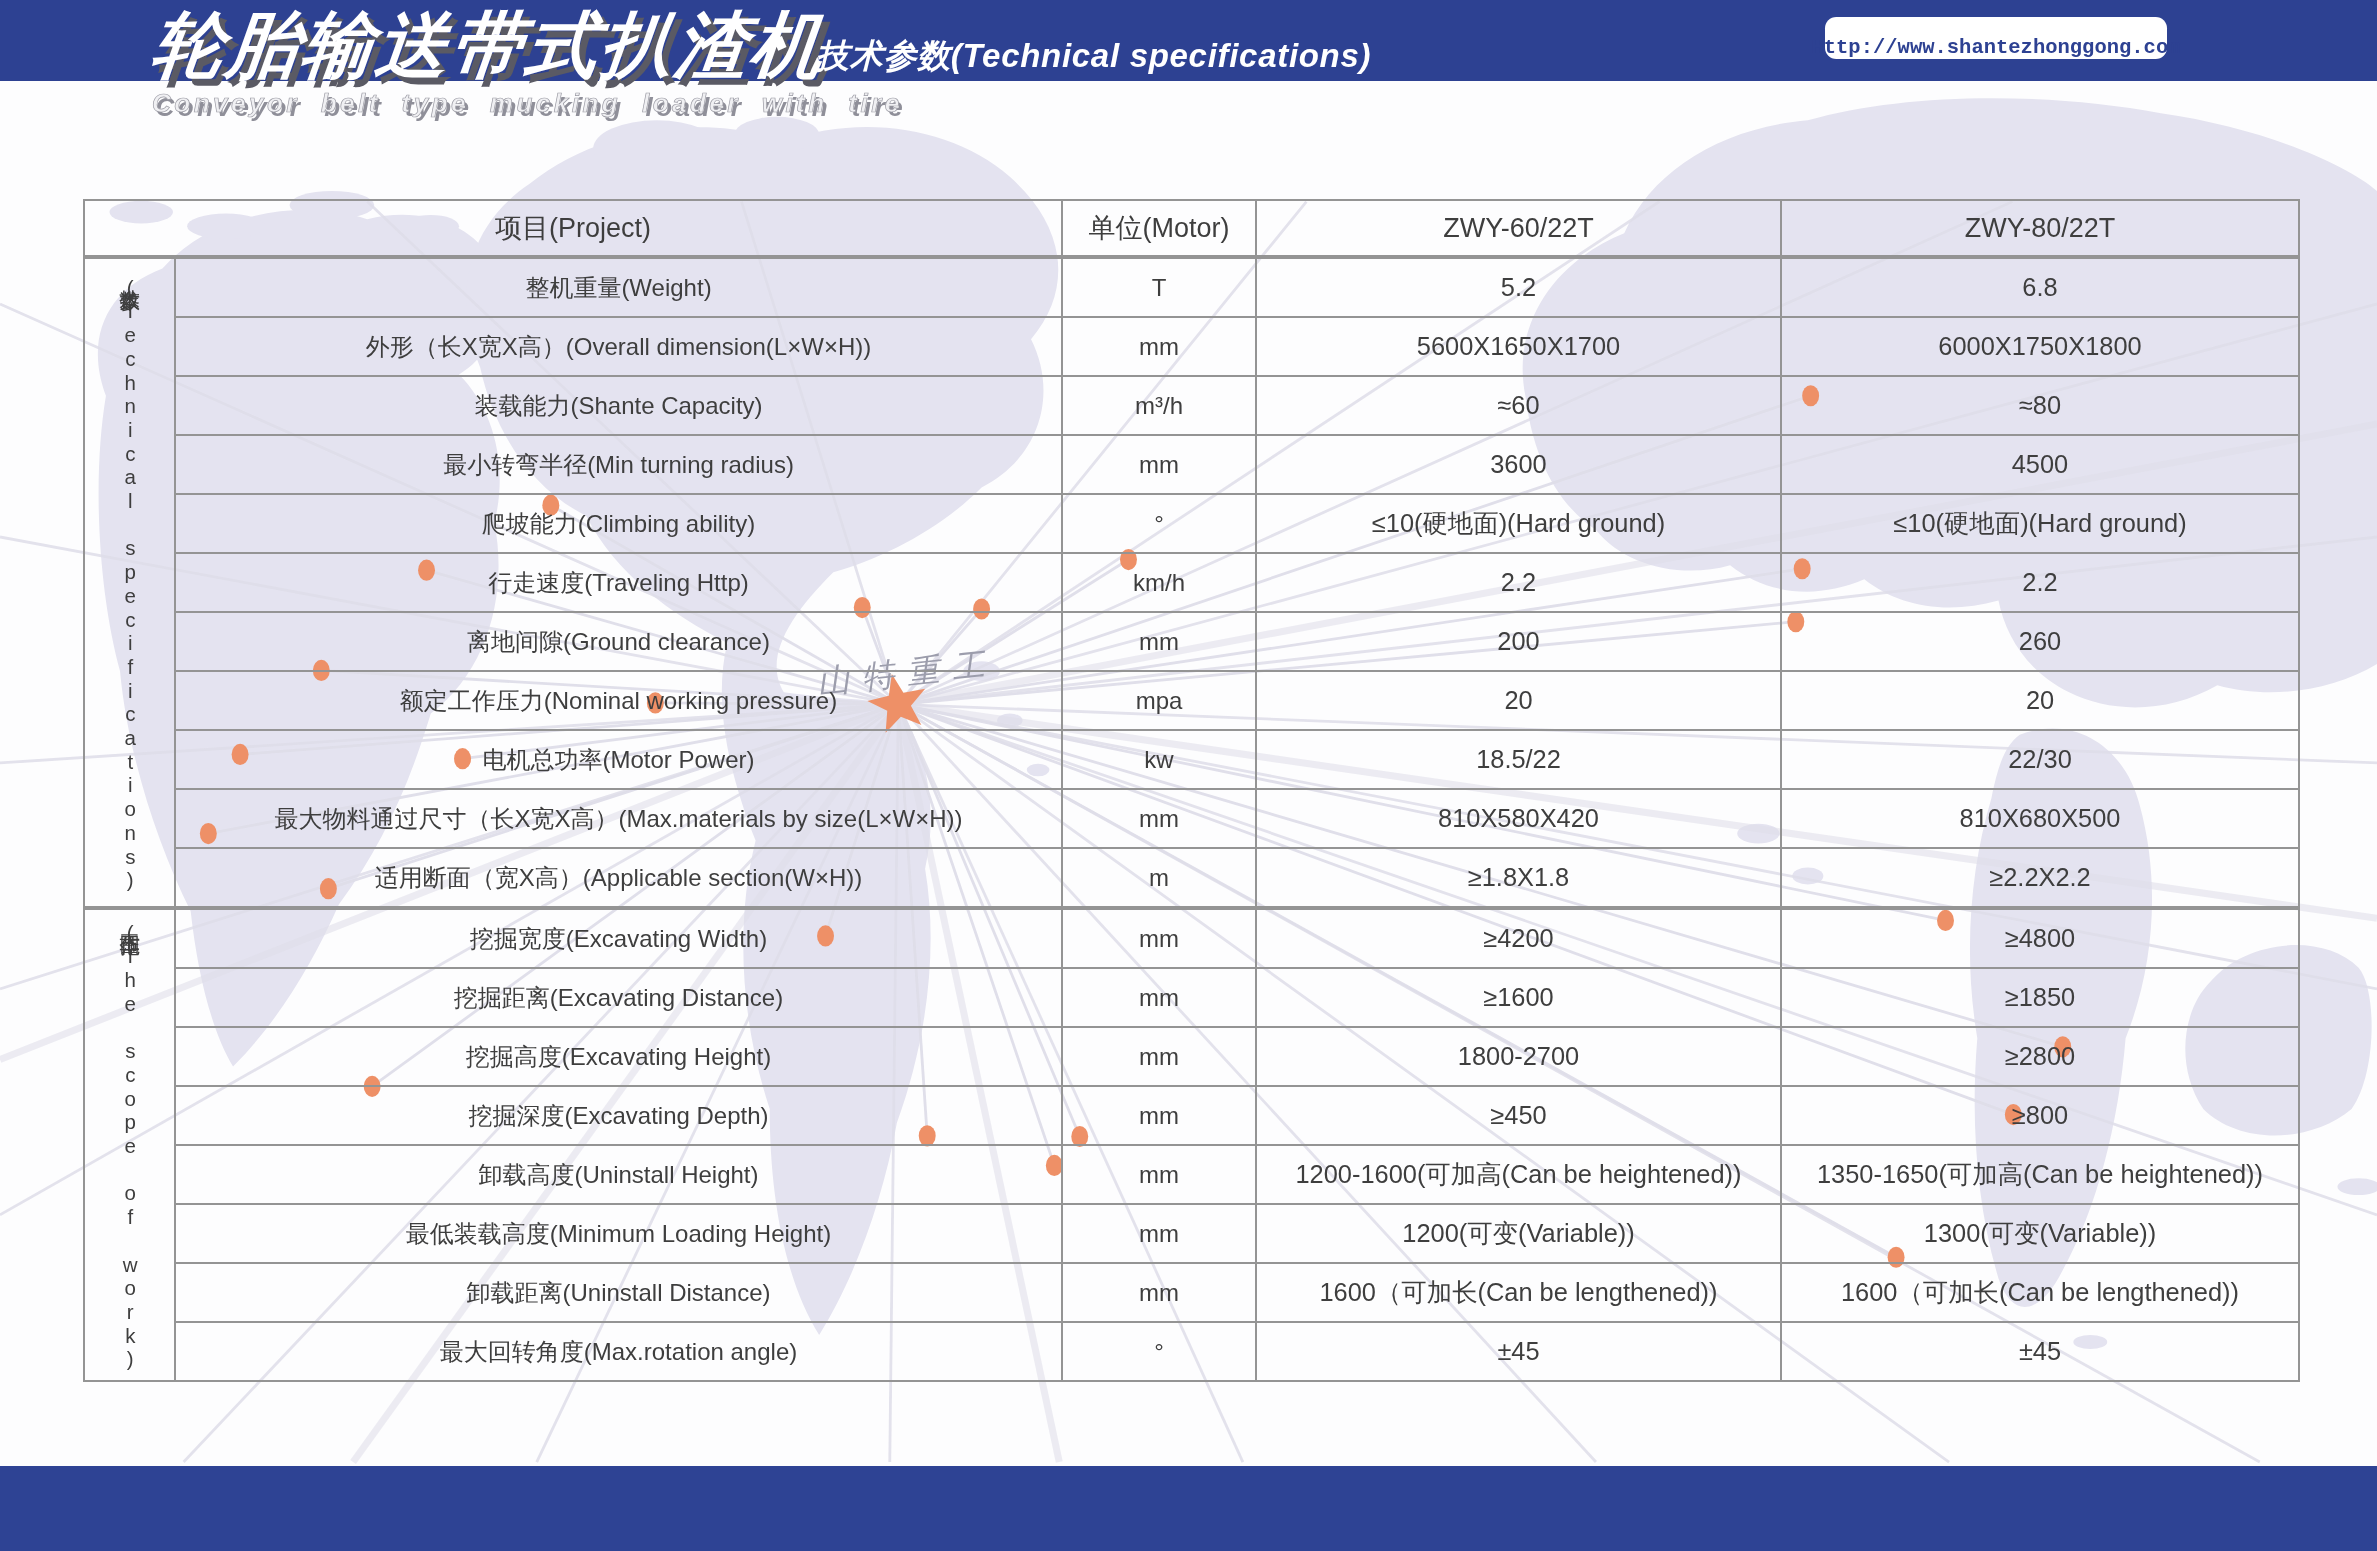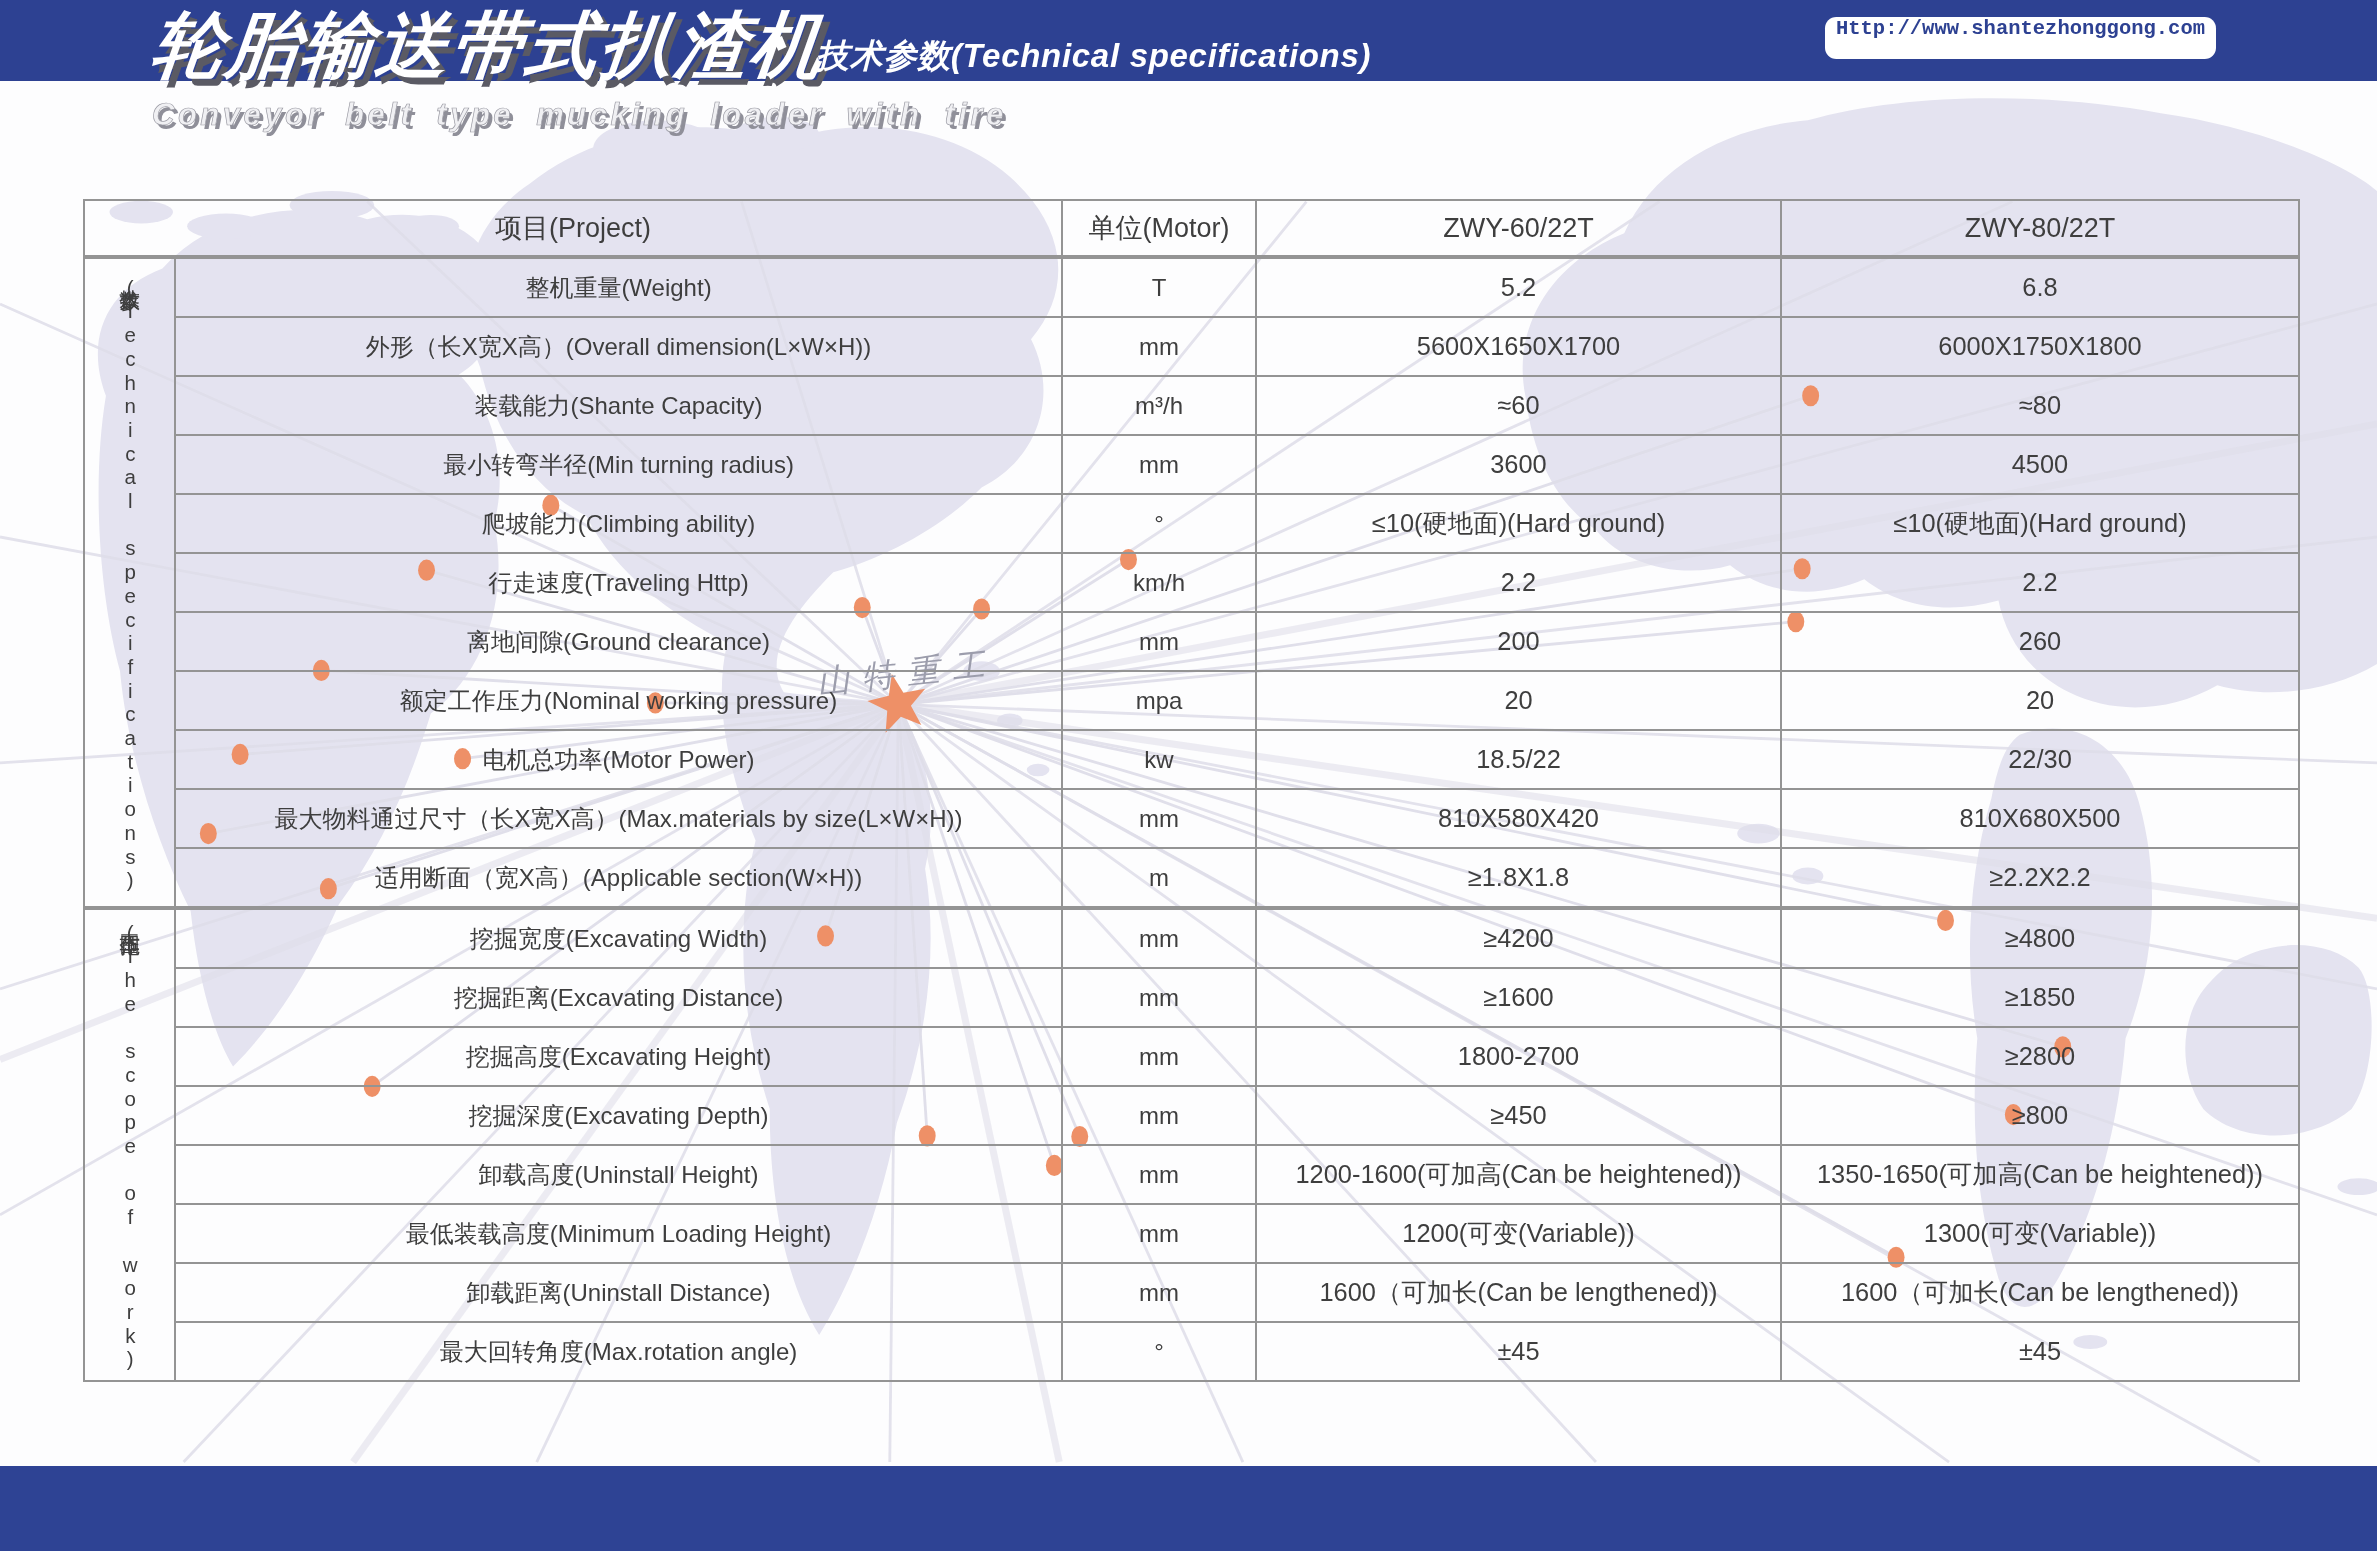--- a/index.html
+++ b/index.html
@@ -5,28 +5,28 @@
   html,body{margin:0;padding:0;}
   body{width:2377px;height:1552px;position:relative;overflow:hidden;
        background:#fdfdfe;font-family:"Liberation Sans",sans-serif;}
 
   
   .topbar{position:absolute;left:0;top:0;width:2377px;height:81px;background:#2d4192;z-index:3;}
   .brand{position:absolute;left:152px;top:5.7px;z-index:4;white-space:nowrap;}
   .brand-cn{font-size:72px;font-weight:bold;font-style:italic;color:#ffffff;
             letter-spacing:2.8px;transform:skewX(-6deg);
             text-shadow:7px 7px 0 #5a5a64;line-height:1.1;}
-  .brand-en{margin-top:13px;font-size:31px;font-weight:bold;font-style:italic;color:#f0f0f3;
+  .brand-en{margin-top:4px;font-size:26px;font-weight:bold;font-style:italic;color:#f0f0f3;
             letter-spacing:3.5px;word-spacing:10px;
             -webkit-text-stroke:0.7px #9b9ba4;
             text-shadow:3.5px 3.5px 0 #8f8f99;line-height:1.1;text-align:center;}
   .section-title{position:absolute;left:816px;top:34px;z-index:4;color:#ffffff;
             font-size:33px;font-weight:bold;font-style:italic;letter-spacing:0.7px;white-space:nowrap;}
-  .urlbox{position:absolute;left:1825px;top:17px;width:391px;height:42px;background:#ffffff;
-            border-radius:11.3px;z-index:4;display:flex;align-items:flex-start;justify-content:center;}
+  .urlbox{position:absolute;left:1825px;top:17px;width:342px;height:42px;background:#ffffff;
+            border-radius:11.3px;z-index:4;display:flex;align-items:flex-end;justify-content:center;}
   .urlbox span{font-family:"Liberation Mono",monospace;font-size:20.5px;font-weight:bold;color:#2d4192;white-space:nowrap;}
 
   
   .mapsvg{position:absolute;left:0;top:0;z-index:1;pointer-events:none;}
 
   
   table.spec{position:absolute;left:83px;top:199px;z-index:2;border-collapse:collapse;
              table-layout:fixed;background:transparent;border:2.8px solid #7e7e7e;}
   .spec th,.spec td{border:2.1px solid #949494;padding:0;text-align:center;vertical-align:middle;
              white-space:nowrap;color:#3e3e3e;font-weight:normal;overflow:hidden;}

